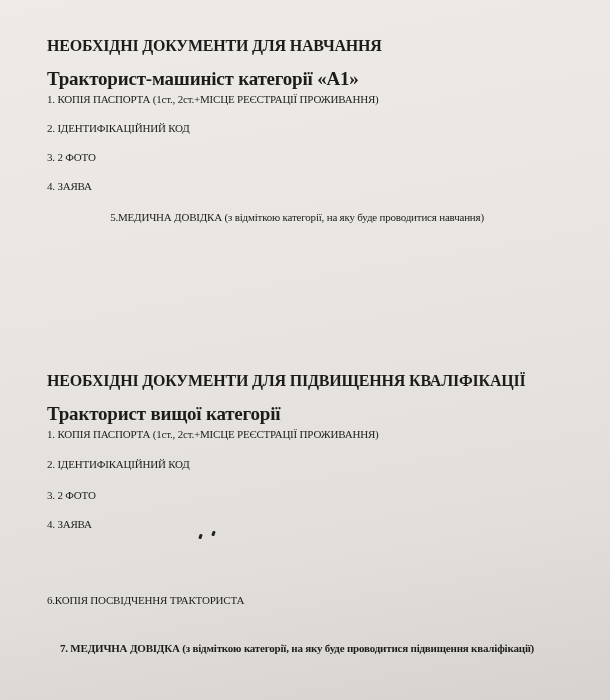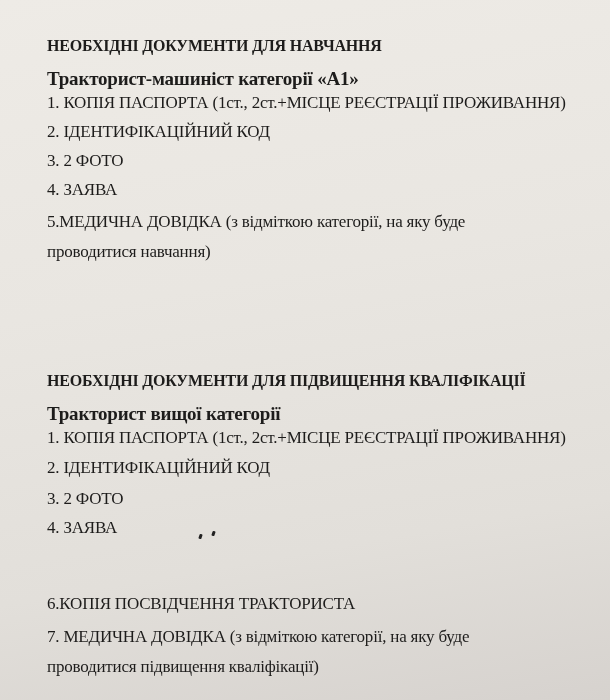--- a/index.html
+++ b/index.html
@@ -4,24 +4,24 @@
   <style>
     html, body { margin: 0; padding: 0; }
     body {
       width: 610px; height: 700px; overflow: hidden;
       background: linear-gradient(170deg, #eeebe6 0%, #e9e6e1 40%, #e2dfda 75%, #d6d2ce 100%);
       font-family: "Liberation Serif", serif;
       color: #1d1c1b;
       position: relative;
     }
     .page { position: absolute; left: 0; top: 0; width: 610px; height: 700px; }
-    .line { position: absolute; left: 47px; white-space: nowrap; font-size: 17px; letter-spacing: -0.2px; }
+    .line { position: absolute; left: 47px; white-space: nowrap; font-size: 11px; letter-spacing: -0.2px; }
     .h { font-weight: bold; font-size: 16px; }
     .sub { font-weight: bold; font-size: 19px; }
-    .wrap { white-space: normal; width: 540px; line-height: 30px; }
+    .wrap { white-space: normal; width: 540px; line-height: 21px; text-align: center; }
     .mark { position: absolute; width: 3px; height: 5px; background: #222; border-radius: 1px; transform: rotate(20deg); }
   </style>
 </head>
 <body>
 
 <div class="page">
   <div class="line h" style="top:37px;">НЕОБХІДНІ ДОКУМЕНТИ ДЛЯ НАВЧАННЯ</div>
   <div class="line sub" style="top:68px;">Тракторист-машиніст категорії «А1»</div>
   <div class="line" style="top:93px;">1.  КОПІЯ ПАСПОРТА (1ст., 2ст.+МІСЦЕ РЕЄСТРАЦІЇ ПРОЖИВАННЯ)</div>
   <div class="line" style="top:122px;">2.  ІДЕНТИФІКАЦІЙНИЙ КОД</div>
@@ -31,14 +31,14 @@
 
   <div class="line sub" style="top:403px;">Тракторист вищої категорії</div>
   <div class="line h" style="top:372px;">НЕОБХІДНІ ДОКУМЕНТИ ДЛЯ ПІДВИЩЕННЯ КВАЛІФІКАЦІЇ</div>
   <div class="line" style="top:428px;">1. КОПІЯ ПАСПОРТА (1ст., 2ст.+МІСЦЕ РЕЄСТРАЦІЇ ПРОЖИВАННЯ)</div>
   <div class="line" style="top:458px;">2. ІДЕНТИФІКАЦІЙНИЙ КОД</div>
   <div class="line" style="top:489px;">3. 2 ФОТО</div>
   <div class="line" style="top:518px;">4. ЗАЯВА</div>
   <span class="mark" style="left:199px; top:534px;"></span>
   <span class="mark" style="left:212px; top:531px;"></span>
   <div class="line" style="top:594px;">6.КОПІЯ ПОСВІДЧЕННЯ ТРАКТОРИСТА</div>
-  <div class="line wrap" style="top:622px; width:500px;">7. МЕДИЧНА ДОВІДКА (з відміткою категорії, на яку буде проводитися підвищення кваліфікації)</div>
+  <div class="line wrap" style="top:638px; width:500px;font-weight:bold;">7. МЕДИЧНА ДОВІДКА (з відміткою категорії, на яку буде проводитися підвищення кваліфікації)</div>
 </div>
 
 </body></html>

